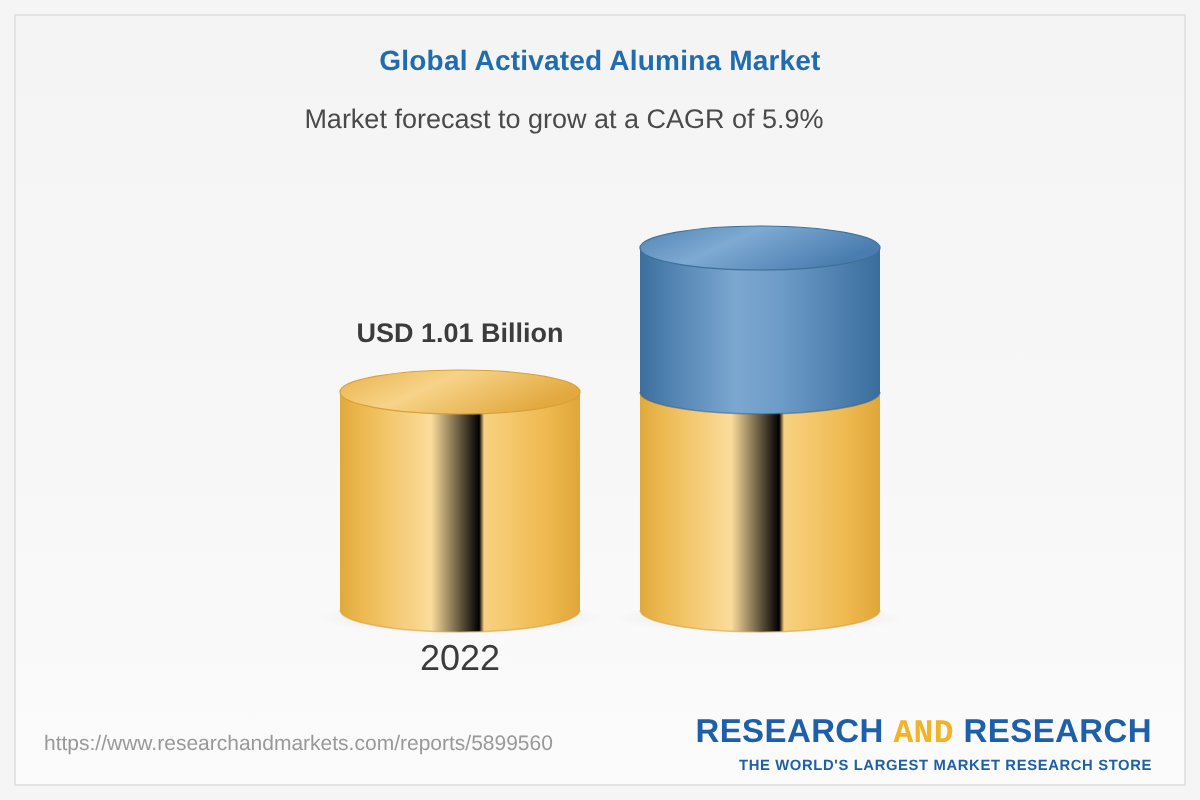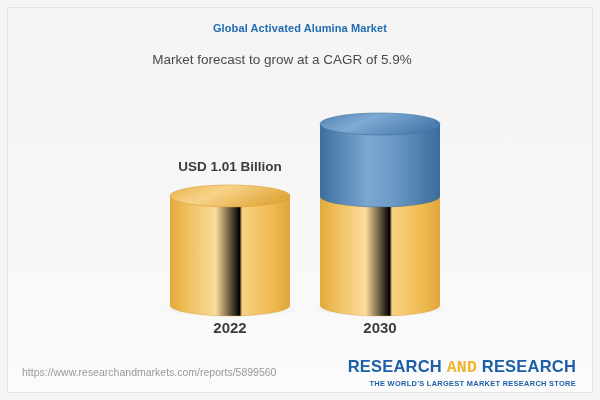--- a/index.html
+++ b/index.html
@@ -36,21 +36,21 @@
     height: 400px;
   }
 
   
   .title {
     position: absolute;
     left: 0;
     top: 22px;
     width: 600px;
     text-align: center;
-    font-size: 11px;
+    font-size: 14px;
     font-weight: bold;
     color: #1f6cb0;
     letter-spacing: 0.1px;
   }
   .subtitle {
     position: absolute;
     left: 0;
     top: 52px;
     width: 564px;
     text-align: center;
@@ -72,22 +72,22 @@
     position: absolute;
     text-align: center;
     font-size: 13.5px;
     font-weight: bold;
     color: #3c3c3c;
     white-space: nowrap;
   }
   .axis-label {
     position: absolute;
     text-align: center;
-    font-size: 15px;
-    font-weight: bold;
+    font-size: 18px;
+    font-weight: normal;
     color: #3c3c3c;
     white-space: nowrap;
   }
 
   
   .footer-url {
     position: absolute;
     left: 22px;
     top: 366px;
     font-size: 10.5px;
@@ -194,21 +194,20 @@
 
           <ellipse cx="380" cy="124" rx="60" ry="11" fill="url(#blueTop)" stroke="#3f7099" stroke-width="0.6"></ellipse>
 
           <path d="M 320 305 A 60 11 0 0 0 440 305" fill="none" stroke="#d49b34" stroke-width="0.7" opacity="0.55"></path>
         </g>
       </svg>
 
       <div class="bar-label" style="left:150px; top:159px; width:160px;">USD 1.01 Billion</div>
 
       <div class="axis-label" style="left:150px; top:319px; width:160px;">2022</div>
-      <div class="axis-label" style="left:300px; top:319px; width:160px;">2030</div>
     </div>
 
     <div class="footer-url">https://www.researchandmarkets.com/reports/5899560</div>
 
     <div class="logo">
       <div class="logo-main"><span>RESEARCH </span><span class="logo-and">AND</span><span> RESEARCH</span></div>
       <div class="logo-tag">THE WORLD'S LARGEST MARKET RESEARCH STORE</div>
     </div>
 
   </div>

